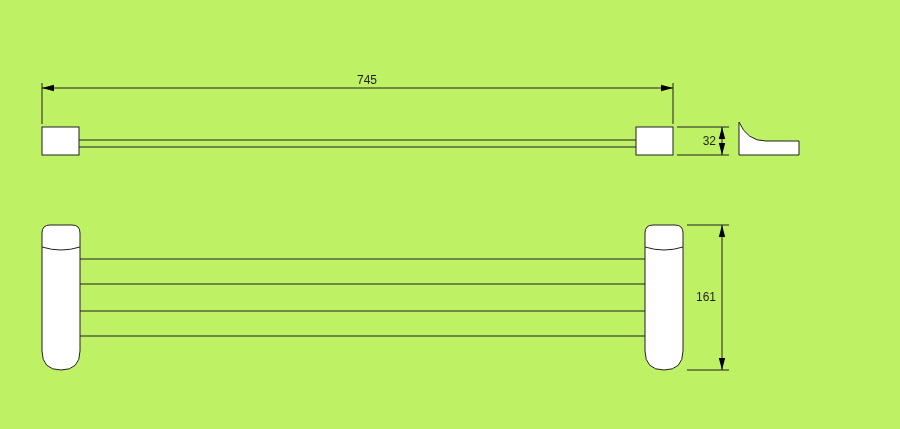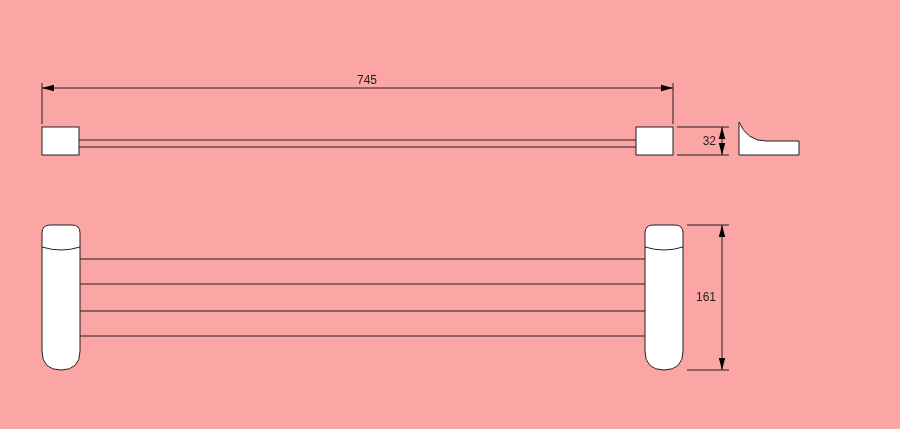--- a/index.html
+++ b/index.html
@@ -4,21 +4,21 @@
 <style>
   html, body {
     margin: 0;
     padding: 0;
     background: #ffffff;
   }
   .stage {
     position: relative;
     width: 900px;
     height: 429px;
-    background: #fca5a5;
+    background: #bef264;
     overflow: hidden;
   }
   svg { display: block; }
   .part { fill: #ffffff; }
   text {
     font-family: "Liberation Sans", "DejaVu Sans", sans-serif;
     font-size: 12px;
     fill: #231f20;
     stroke: none;
   }

